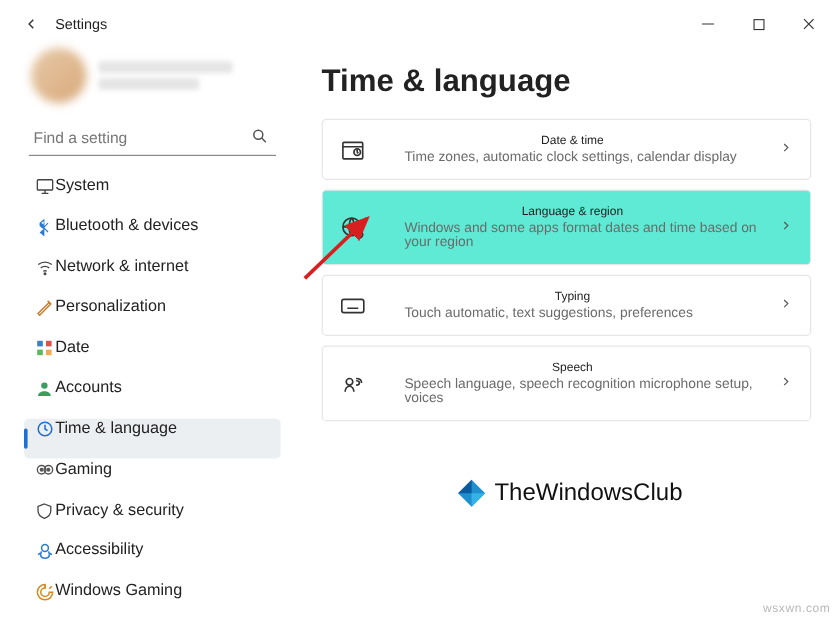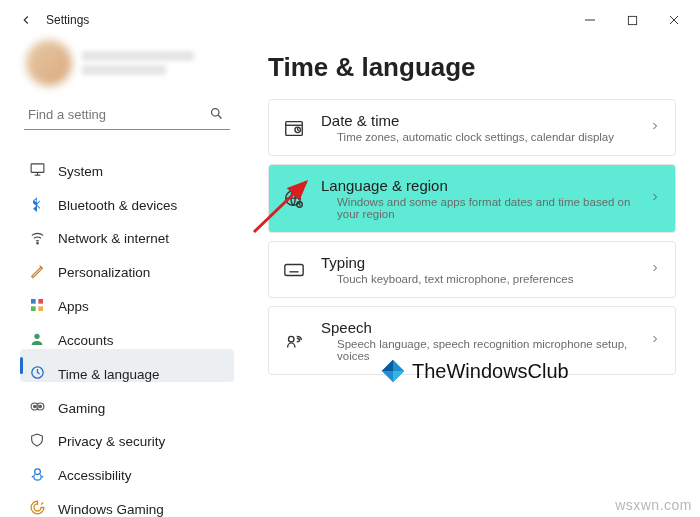--- a/index.html
+++ b/index.html
@@ -19,41 +19,41 @@
   .avatar { width: 46px; height: 46px; border-radius: 50%; background: linear-gradient(135deg,#e6c9a8,#d9a97a); filter: blur(4px); }
   .avatar-text { margin-left:10px; width: 140px; }
   .avatar-text .ln { height: 10px; background:#e5e5e5; border-radius:3px; margin: 4px 0; filter:blur(2px);}
   
   .search-wrap { margin: 14px 4px 12px 4px; position:relative; }
   .search { width: 100%; height: 30px; border: none; border-bottom: 1px solid #888; background: transparent; font-size: 13px; padding: 4px 28px 4px 4px; outline:none; }
   .search::placeholder { color:#777; }
   .search-ico { position:absolute; right:6px; top:6px; color:#555; }
 
   .nav { display:flex; flex-direction:column; gap:1px; margin-top:4px; overflow-y:auto; }
-  .nav-item { display:flex; align-items:flex-end; height:34px; border-radius:4px; padding:0 8px; gap:12px; cursor:default; position:relative; }
+  .nav-item { display:flex; align-items:flex-start; height:34px; border-radius:4px; padding:0 8px; cursor:default; position:relative; }
   .nav-item .ico { width:18px; height:18px; display:flex; align-items:center; justify-content:center; }
   .nav-item.selected { background:#eceff2; }
   .nav-item.selected::before { content:""; position:absolute; left:0; top:8px; bottom:8px; width:3px; background:#1f6fd0; border-radius:2px; }
   .nav-label { font-size: 13.5px; }
   
   .main { flex:1; padding: 12px 24px 0 28px; }
   .page-title { font-size: 26px; font-weight:600; margin-bottom:16px; }
   .cards { display:flex; flex-direction:column; gap:8px; }
   .card { border:1px solid #e6e6e6; border-radius:4px; padding:12px 14px; display:flex; align-items:center; gap:16px; background:#fff; position:relative; }
   .card.highlight { background:#5eead4; }
   .card .cico { width:22px; height:22px; display:flex; align-items:center; justify-content:center; color:#333; }
   .card .ct { flex:1; }
-  .card .ctitle { font-size:15px; font-weight:500; }
+  .card .ctitle { font-size:10px; font-weight:500;text-align:center; }
   .card .cdesc { font-size:11.5px; color:#6b6b6b; margin-top:2px;margin-left:16px; }
   .chev { color:#555; }
   
   .arrow-annot { position:absolute; pointer-events:none; }
-  .watermark { position:absolute; left:378px; top:356px; display:flex; align-items:center; gap:4px; font-size:20px; font-weight:500; color:#111; }
+  .watermark { position:absolute; left:378px; top:396px; display:flex; align-items:center; gap:4px; font-size:20px; font-weight:500; color:#111; }
   .watermark svg { width:30px; height:30px; }
-  .domain-mark { position:absolute; right:8px; bottom:4px; font-size:14px; color:#b8b8b8; letter-spacing:.5px; }
+  .domain-mark { position:absolute; right:8px; bottom:4px; font-size:10px; color:#b8b8b8; letter-spacing:.5px; }
 </style>
 </head>
 <body>
 
 <div class="titlebar">
   <div class="back">
     <svg width="14" height="14" viewBox="0 0 24 24" fill="none" stroke="#333" stroke-width="2">
         <path d="M15 18l-6-6 6-6"></path>
       </svg>
   </div>
@@ -135,21 +135,21 @@
         </div>
         <div class="nav-item">
           <span class="ico">
             <svg width="16" height="16" viewBox="0 0 24 24" fill="none" stroke="#444" stroke-width="1.6">
               <rect x="3" y="3" width="7" height="7" fill="#3b82c4" stroke="none"></rect>
               <rect x="14" y="3" width="7" height="7" fill="#d9534f" stroke="none"></rect>
               <rect x="3" y="14" width="7" height="7" fill="#5cb85c" stroke="none"></rect>
               <rect x="14" y="14" width="7" height="7" fill="#f0ad4e" stroke="none"></rect>
             </svg>
           </span>
-          <span class="nav-label">Apps</span>
+          <span class="nav-label">Date</span>
         </div>
         <div class="nav-item">
           <span class="ico">
             <svg width="16" height="16" viewBox="0 0 24 24" fill="#3b9e5f">
               <circle cx="12" cy="8" r="4"></circle>
               <path d="M4 21c0-4 4-6 8-6s8 2 8 6z"></path>
             </svg>
           </span>
           <span class="nav-label">Accounts</span>
         </div>
@@ -246,21 +246,21 @@
               <rect x="2" y="6" width="20" height="12" rx="2"></rect>
               <line x1="6" y1="10" x2="6" y2="10"></line>
               <line x1="10" y1="10" x2="10" y2="10"></line>
               <line x1="14" y1="10" x2="14" y2="10"></line>
               <line x1="18" y1="10" x2="18" y2="10"></line>
               <line x1="7" y1="14" x2="17" y2="14"></line>
             </svg>
           </span>
           <div class="ct">
             <div class="ctitle">Typing</div>
-            <div class="cdesc">Touch keyboard, text microphone, preferences</div>
+            <div class="cdesc">Touch automatic, text suggestions, preferences</div>
           </div>
           <span class="chev"><svg width="12" height="12" viewBox="0 0 24 24" fill="none" stroke="#555" stroke-width="2">
               <path d="M9 6l6 6-6 6"></path>
             </svg></span>
         </div>
         <div class="card">
           <span class="cico">
             <svg width="22" height="22" viewBox="0 0 24 24" fill="none" stroke="#333" stroke-width="1.5">
               <circle cx="9" cy="10" r="3"></circle>
               <path d="M5 19c0-3 2-5 4-5s4 2 4 5"></path>

